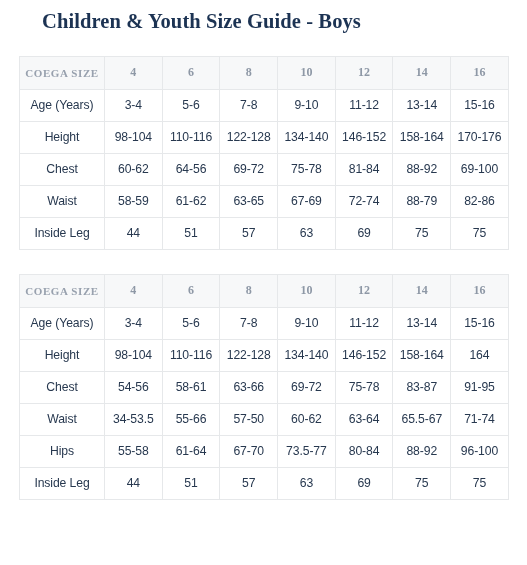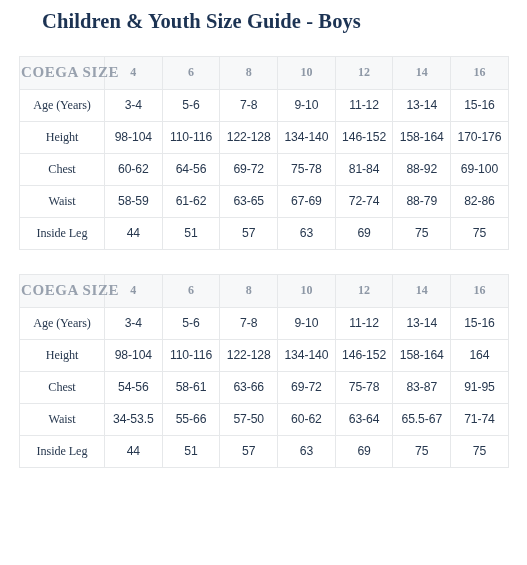--- a/index.html
+++ b/index.html
@@ -72,41 +72,40 @@
   table.size-table thead th {
     background: #f7f8f9;
     font-family: "Liberation Serif", serif;
     font-weight: bold;
     font-size: 10.5px;
     color: #9aa3b0;
     letter-spacing: 0.7px;
     height: 33px;
   }
   table.size-table thead th.size-head {
-    font-size: 15px;
+    font-size: 11px;
     letter-spacing: 0.6px;
     color: #98a1ae;
   }
   table.size-table thead th.num-head {
     font-size: 12px;
     letter-spacing: 0;
     color: #8e98a6;
   }
 
   table.size-table tbody td {
     background: #ffffff;
     font-family: "Liberation Sans", sans-serif;
     font-size: 12.2px;
     color: #27384f;
     letter-spacing: -0.1px;
   }
   table.size-table tbody td.row-label {
     font-size: 12.2px;
     color: #27384f;
-    font-family: Liberation Serif, serif;
   }
 </style>
 </head>
 <body>
 
 <div class="page">
 
   <section class="guide-section" id="boys-section">
     <h2 class="section-title">Children &amp; Youth Size Guide - Boys</h2>
     <div class="table-wrap">
@@ -249,20 +248,30 @@
             <td class="row-label">Waist</td>
             <td>34-53.5</td>
             <td>55-66</td>
             <td>57-50</td>
             <td>60-62</td>
             <td>63-64</td>
             <td>65.5-67</td>
             <td>71-74</td>
           </tr>
           <tr>
+            <td class="row-label">Hips</td>
+            <td>55-58</td>
+            <td>61-64</td>
+            <td>67-70</td>
+            <td>73.5-77</td>
+            <td>80-84</td>
+            <td>88-92</td>
+            <td>96-100</td>
+          </tr>
+          <tr>
             <td class="row-label">Inside Leg</td>
             <td>44</td>
             <td>51</td>
             <td>57</td>
             <td>63</td>
             <td>69</td>
             <td>75</td>
             <td>75</td>
           </tr>
         </tbody>

